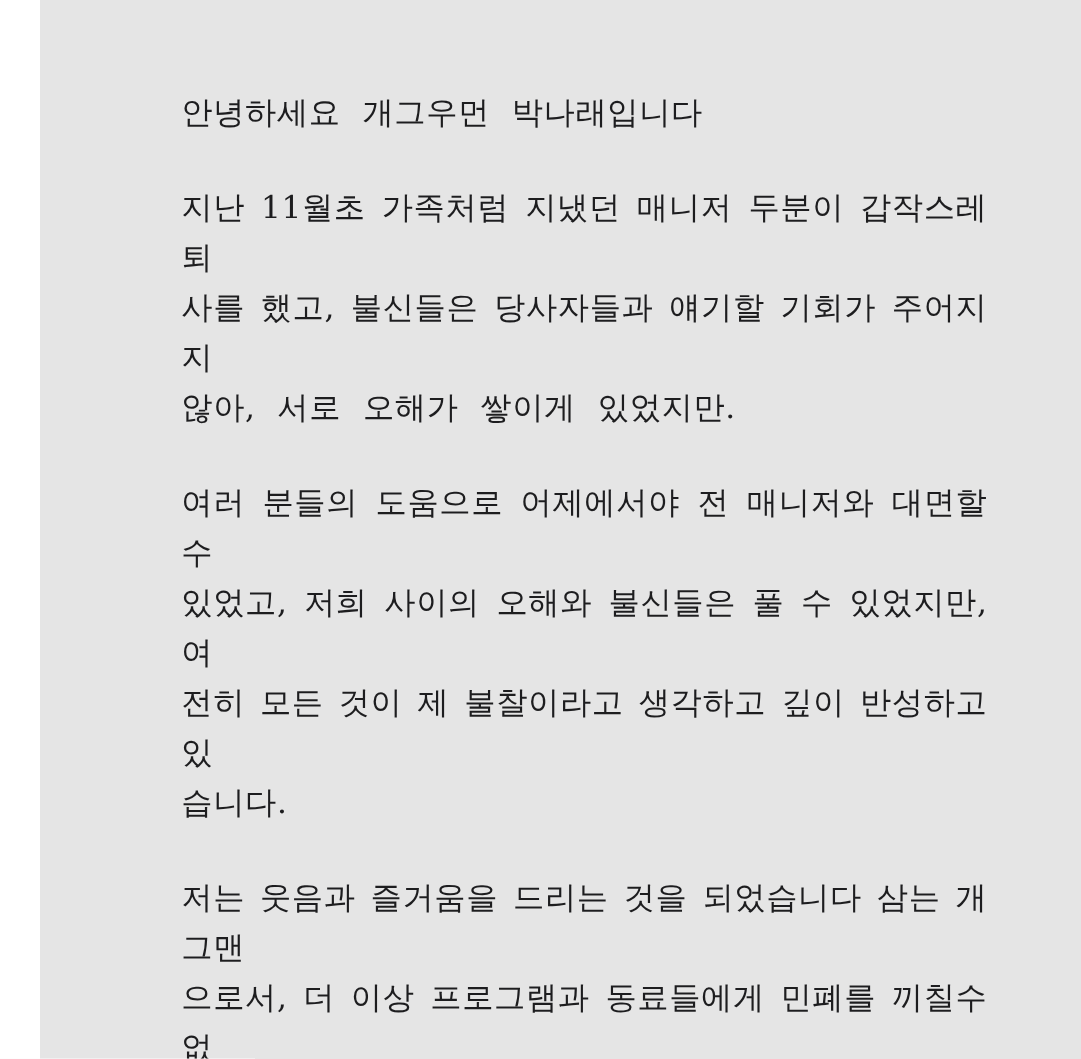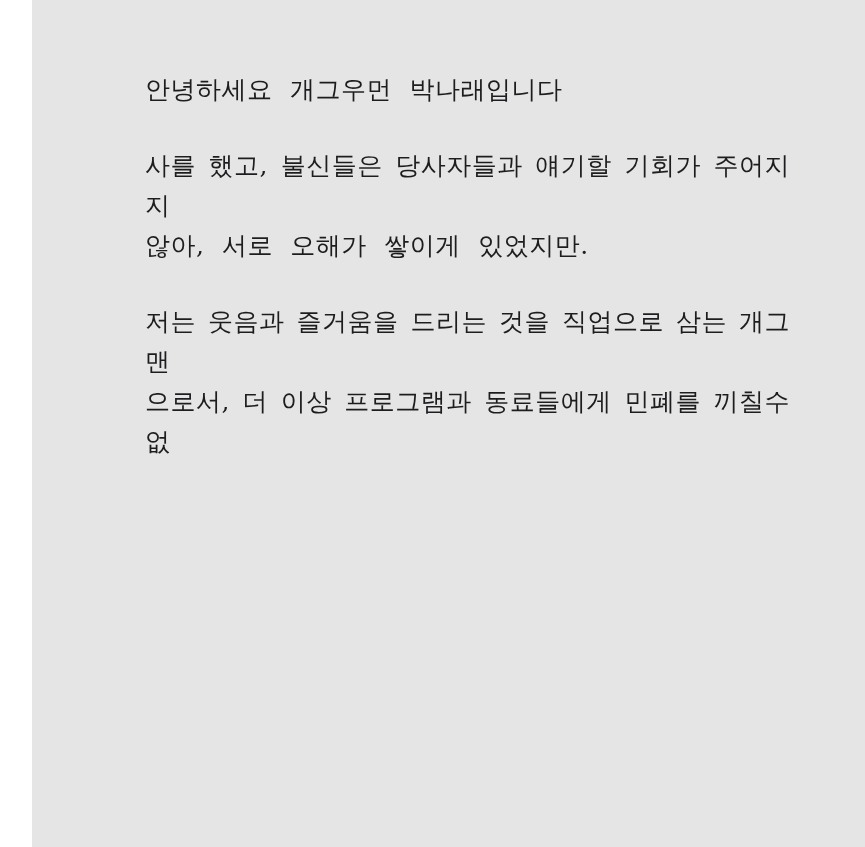--- a/index.html
+++ b/index.html
@@ -41,24 +41,31 @@
 </head>
 <body>
 
 <div class="page">
 
   <div class="para">
     <div class="line">안녕하세요 개그우먼 박나래입니다</div>
   </div>
 
   <div class="para">
+    <div class="line j">지난 11월초 가족처럼 지냈던 매니저 두분이 갑작스레 퇴</div>
     <div class="line j">사를 했고, 불신들은 당사자들과 얘기할 기회가 주어지지</div>
     <div class="line">않아, 서로 오해가 쌓이게 있었지만.</div>
   </div>
 
+  <div class="para">
+    <div class="line j">여러 분들의 도움으로 어제에서야 전 매니저와 대면할 수</div>
+    <div class="line j">있었고, 저희 사이의 오해와 불신들은 풀 수 있었지만, 여</div>
+    <div class="line j">전히 모든 것이 제 불찰이라고 생각하고 깊이 반성하고 있</div>
+    <div class="line">습니다.</div>
+  </div>
 
   <div class="para">
-    <div class="line j">저는 웃음과 즐거움을 드리는 것을 직업으로 삼는 개그맨</div>
+    <div class="line j">저는 웃음과 즐거움을 드리는 것을 되었습니다 삼는 개그맨</div>
     <div class="line j">으로서, 더 이상 프로그램과 동료들에게 민폐를 끼칠수 없</div>
 
   </div>
 
 </div>
 
 </body></html>

